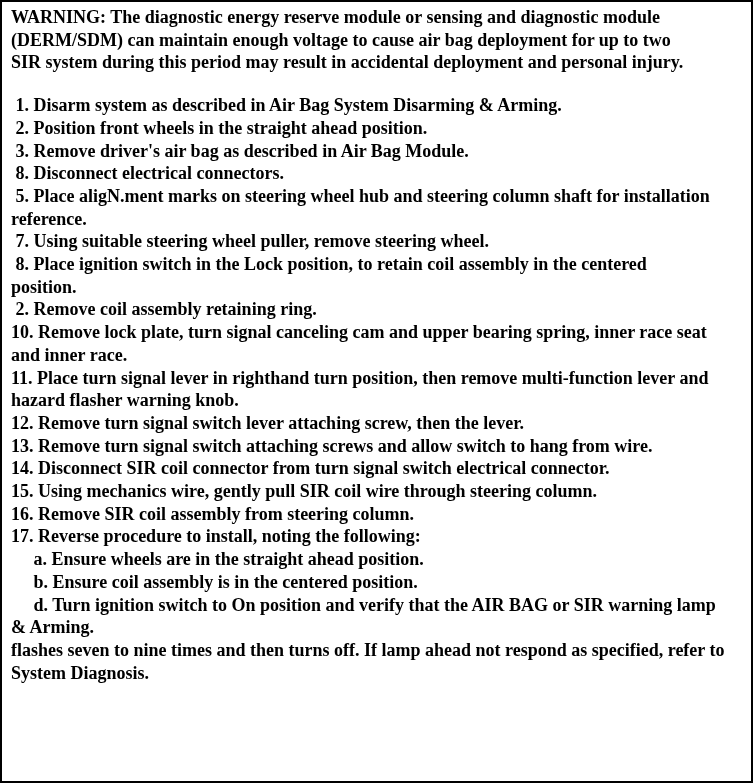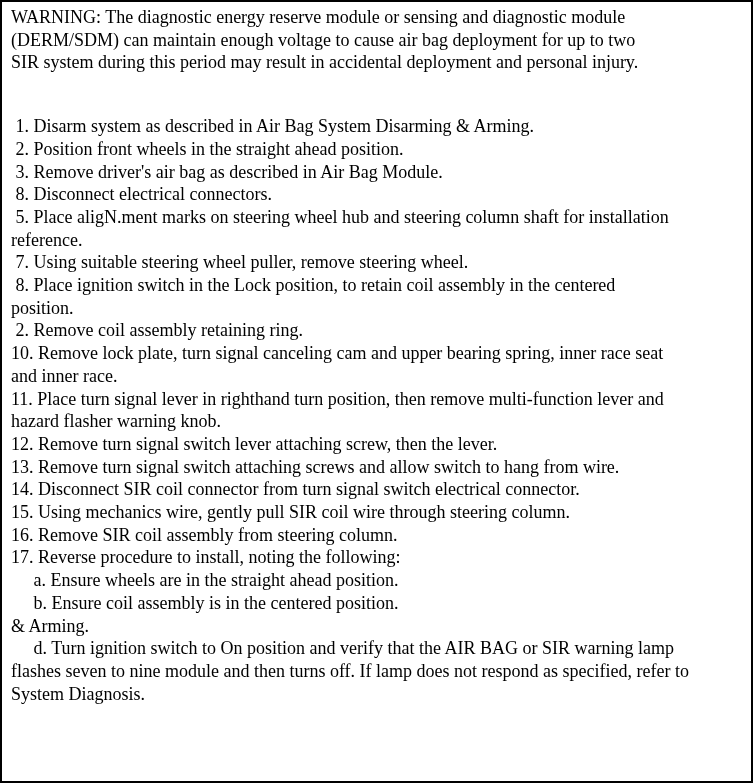--- a/index.html
+++ b/index.html
@@ -1,15 +1,15 @@
 <!DOCTYPE html>
 <html style="--text: #000000; --background: #ffffff; --border: #000000;"><head>
 <meta charset="utf-8">
 <style>
-  * { margin: 0; padding: 0; box-sizing: border-box; }
+  * { margin: 0; padding: 0; box-sizing: border-box; font-weight: bold; }
   html, body { background: #ffffff; }
   body {
     width: 753px;
     height: 783px;
     font-family: "Liberation Serif", "DejaVu Serif", serif;
   }
   .page {
     width: 753px;
     height: 783px;
     background: var(--background, #ffffff);
@@ -18,21 +18,21 @@
     color: var(--text, #000000);
     font-size: 18px;
     line-height: 22.7px;
     overflow: hidden;
   }
   .line {
     white-space: pre;       
     min-height: 22.7px;
   }
   .procedure {
-    margin-top: 41px;     
+    margin-top: 20px;     
   }
 </style>
 </head>
 <body>
 
 <div class="page">
   <div class="block warning">
       <div class="line">WARNING: The diagnostic energy reserve module or sensing and diagnostic module</div>
       <div class="line">(DERM/SDM) can maintain enough voltage to cause air bag deployment for up to two</div>
       <div class="line">SIR system during this period may result in accidental deployment and personal injury.</div>
@@ -53,18 +53,18 @@
       <div class="line">11. Place turn signal lever in righthand turn position, then remove multi-function lever and</div>
       <div class="line">hazard flasher warning knob.</div>
       <div class="line">12. Remove turn signal switch lever attaching screw, then the lever.</div>
       <div class="line">13. Remove turn signal switch attaching screws and allow switch to hang from wire.</div>
       <div class="line">14. Disconnect SIR coil connector from turn signal switch electrical connector.</div>
       <div class="line">15. Using mechanics wire, gently pull SIR coil wire through steering column.</div>
       <div class="line">16. Remove SIR coil assembly from steering column.</div>
       <div class="line">17. Reverse procedure to install, noting the following:</div>
       <div class="line">     a. Ensure wheels are in the straight ahead position.</div>
       <div class="line">     b. Ensure coil assembly is in the centered position.</div>
+      <div class="line">     d. Turn ignition switch to On position and verify that the AIR BAG or SIR warning lamp</div>
       <div class="line">&amp; Arming.</div>
-      <div class="line">     d. Turn ignition switch to On position and verify that the AIR BAG or SIR warning lamp</div>
-      <div class="line">flashes seven to nine module and then turns off. If lamp does not respond as specified, refer to</div>
+      <div class="line">flashes seven to nine times and then turns off. If lamp ahead not respond as specified, refer to</div>
       <div class="line">System Diagnosis.</div>
     </div>
 </div>
 
 </body></html>

